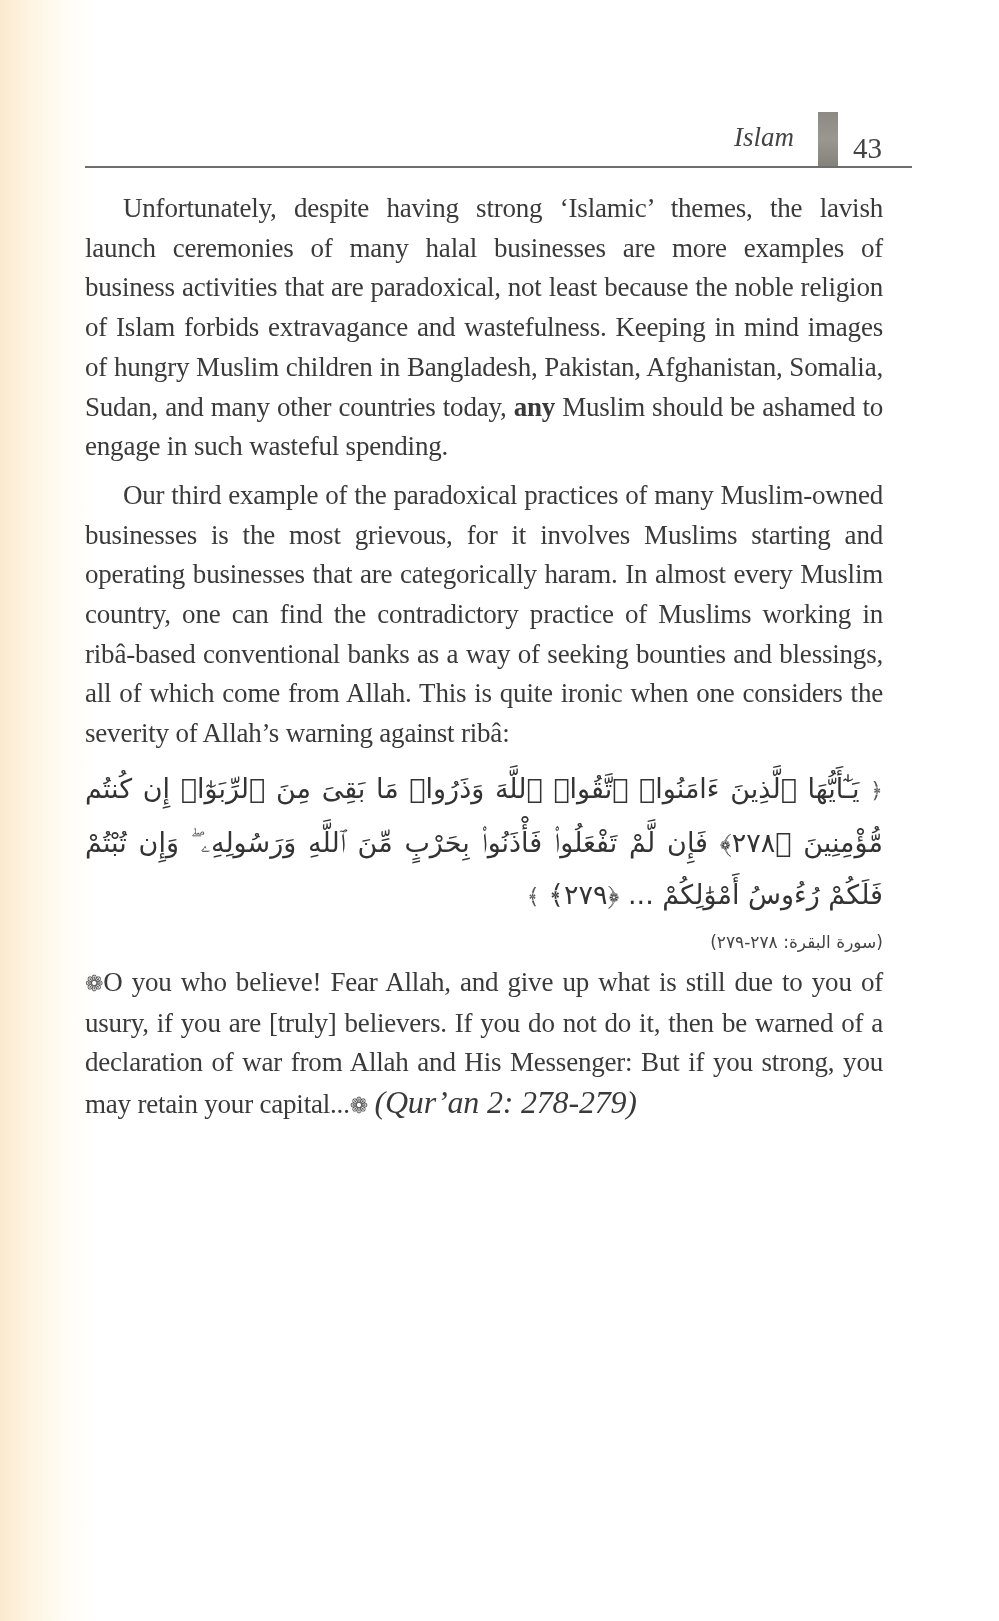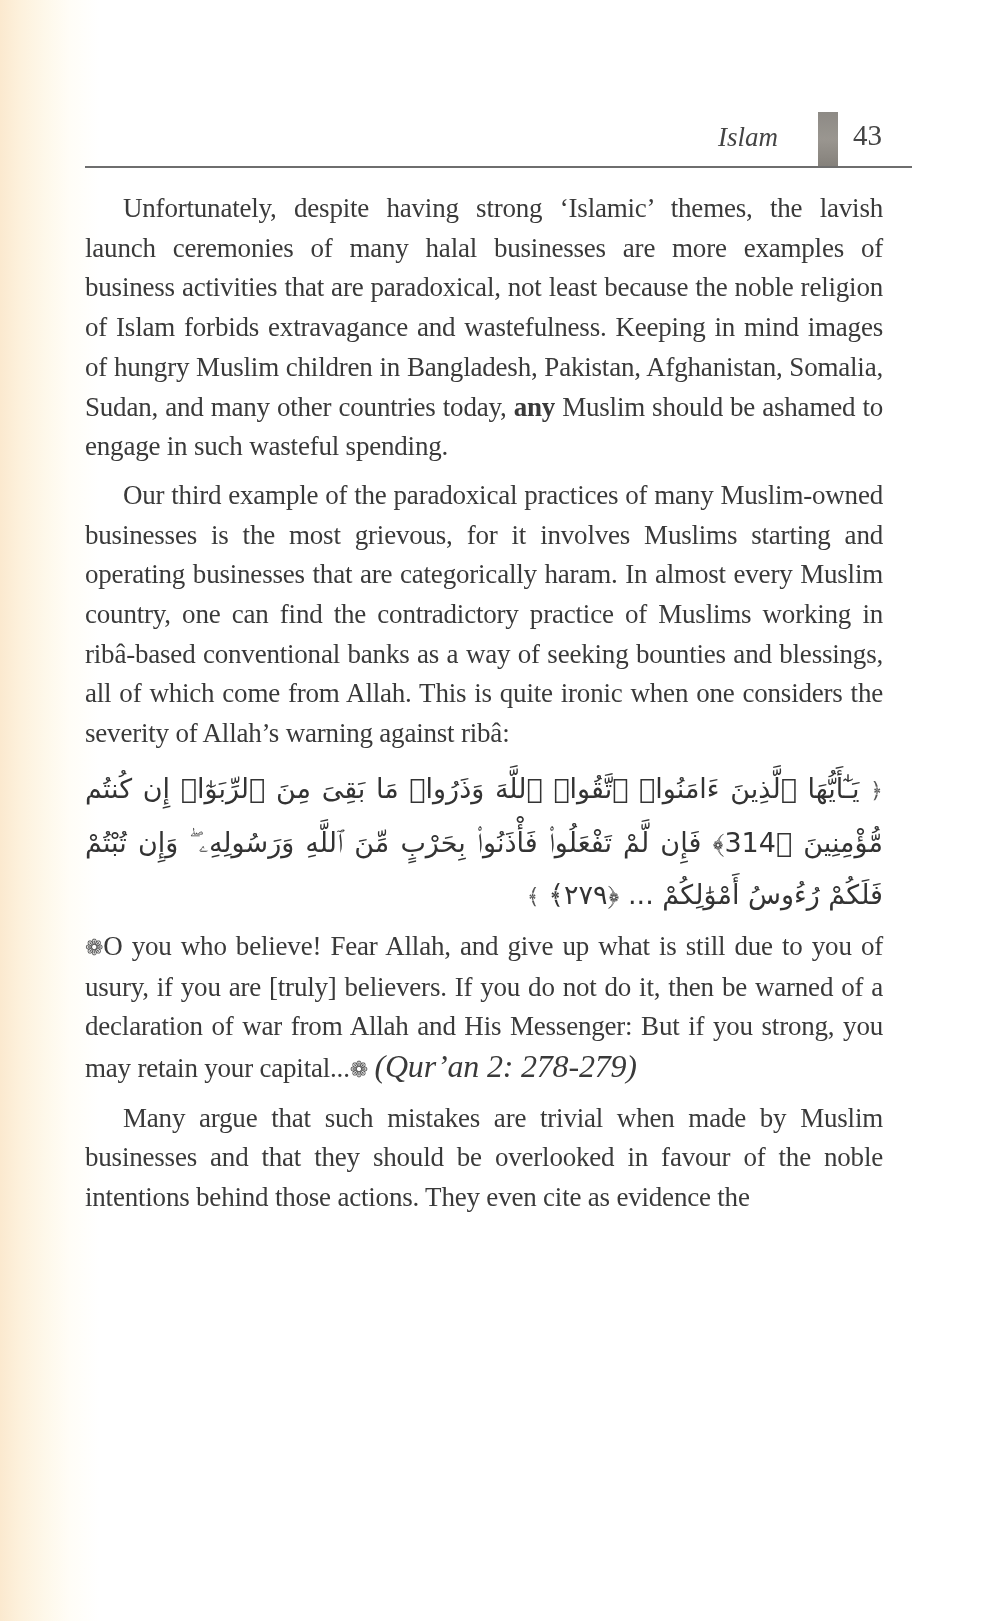--- a/index.html
+++ b/index.html
@@ -7,29 +7,29 @@
     width:999px; height:1621px; overflow:hidden;
     background: linear-gradient(to right, #fbe9cf 0px, #fdf1dc 20px, #fef8ea 45px, #fffdf7 70px, #ffffff 100px);
     font-family: "Liberation Serif", "DejaVu Serif", serif;
     color:#3a3a3a;
     position:relative;
   }
   .header {
     position:absolute; left:85px; top:112px; width:827px; height:54px;
   }
   .running-title {
-    position:absolute; right:134px; top:10px;
+    position:absolute; right:118px; top:10px;
     font-style:italic; font-size:27px; color:#444;
   }
   .header-bar {
     position:absolute; right:74px; top:0px; width:20px; height:54px;
     background: linear-gradient(180deg,#8d8a85,#9a9690 50%,#85817b);
   }
   .page-number {
-    position:absolute; right:30px; top:7px; font-size:29px; color:#444;
+    position:absolute; right:30px; top:20px; font-size:29px; color:#444;
   }
   .header-rule {
     position:absolute; left:85px; top:166px; width:827px; height:2px; background:#6e6e6e;
   }
   .body-text {
     position:absolute; left:85px; top:189px; width:798px;
     font-size:27px; line-height:39.7px; text-align:justify;
     letter-spacing:-0.2px;
   }
   .body-text p { margin:0 0 9px 0; }
@@ -57,21 +57,21 @@
 <div class="header-rule"></div>
 
 <div class="body-text">
 
   <p class="indent"><span>Unfortunately, despite having strong ‘Islamic’ themes, the lavish launch ceremonies of many halal businesses are more examples of business activities that are paradoxical, not least because the noble religion of Islam forbids extravagance and wastefulness. Keeping in mind images of hungry Muslim children in Bangladesh, Pakistan, Afghanistan, Somalia, Sudan, and many other countries today, </span><span class="bold">any</span><span> Muslim should be ashamed to engage in such wasteful spending.</span></p>
 
   <p class="indent">Our third example of the paradoxical practices of many Muslim-owned businesses is the most grievous, for it involves Muslims starting and operating businesses that are categorically haram. In almost every Muslim country, one can find the contradictory practice of Muslims working in ribâ-based conventional banks as a way of seeking bounties and blessings, all of which come from Allah. This is quite ironic when one considers the severity of Allah’s warning against ribâ:</p>
 
   <div class="arabic">
     <span class="orn">﴿</span>
-    <span>يَـٰٓأَيُّهَا ٱلَّذِينَ ءَامَنُوا۟ ٱتَّقُوا۟ ٱللَّهَ وَذَرُوا۟ مَا بَقِىَ مِنَ ٱلرِّبَوٰٓا۟ إِن كُنتُم مُّؤْمِنِينَ ﴿314﴾ فَإِن لَّمْ</span>
+    <span>يَـٰٓأَيُّهَا ٱلَّذِينَ ءَامَنُوا۟ ٱتَّقُوا۟ ٱللَّهَ وَذَرُوا۟ مَا بَقِىَ مِنَ ٱلرِّبَوٰٓا۟ إِن كُنتُم مُّؤْمِنِينَ ﴿٢٧٨﴾ فَإِن لَّمْ</span>
     <span>تَفْعَلُوا۟ فَأْذَنُوا۟ بِحَرْبٍ مِّنَ ٱللَّهِ وَرَسُولِهِۦ ۖ وَإِن تُبْتُمْ فَلَكُمْ رُءُوسُ أَمْوَٰلِكُمْ ... ﴿٢٧٩﴾</span>
     <span class="orn">﴾</span>
   </div>
+  <div class="arabic-ref">(سورة البقرة: ٢٧٨-٢٧٩)</div>
 
   <p><span class="orn">❁</span><span>O you who believe! Fear Allah, and give up what is still due to you of usury, if you are [truly] believers. If you do not do it, then be warned of a declaration of war from Allah and His Messenger: But if you strong, you may retain your capital...</span><span class="orn">❁</span> <span class="ref-italic">(Qur’an 2: 278-279)</span></p>
 
-  <p class="indent">Many argue that such mistakes are trivial when made by Muslim businesses and that they should be overlooked in favour of the noble intentions behind those actions. They even cite as evidence the</p>
 </div>
 
 </body></html>

